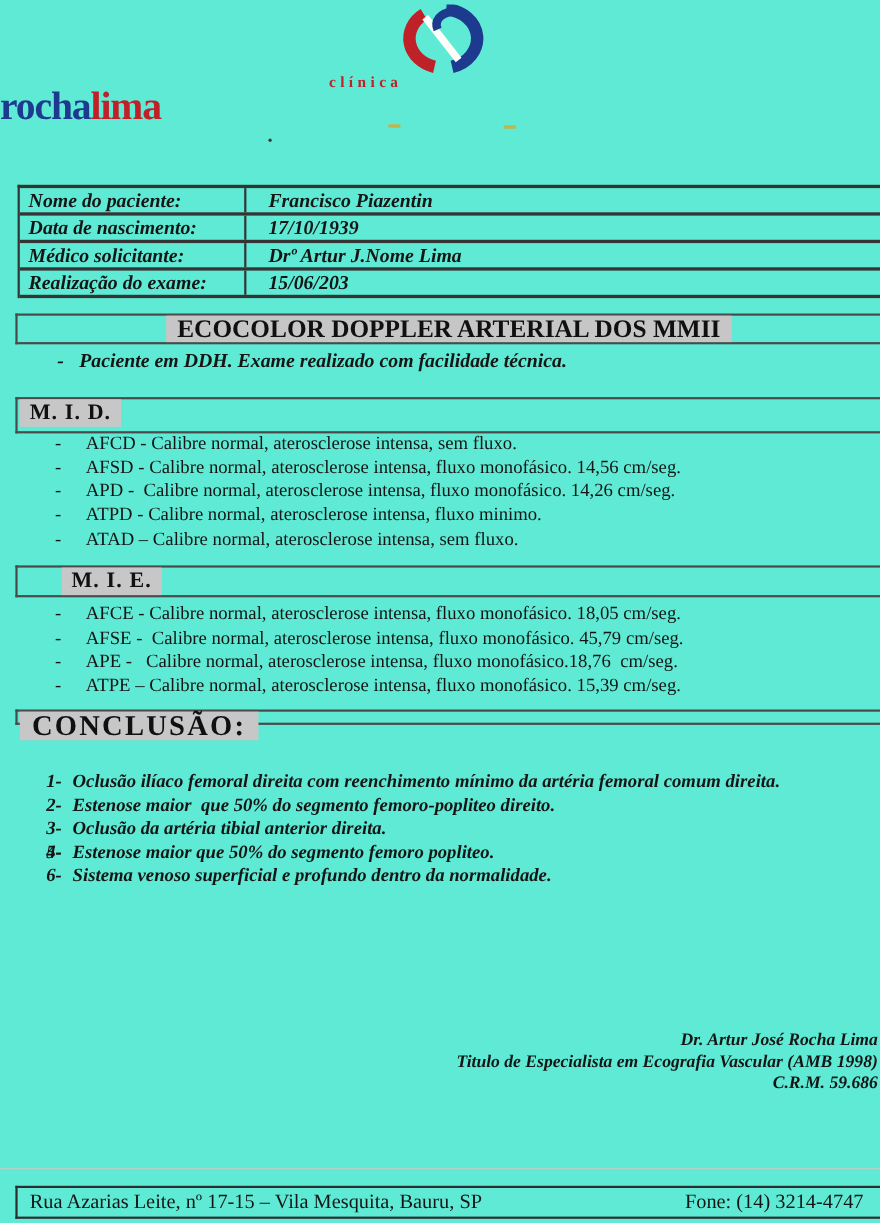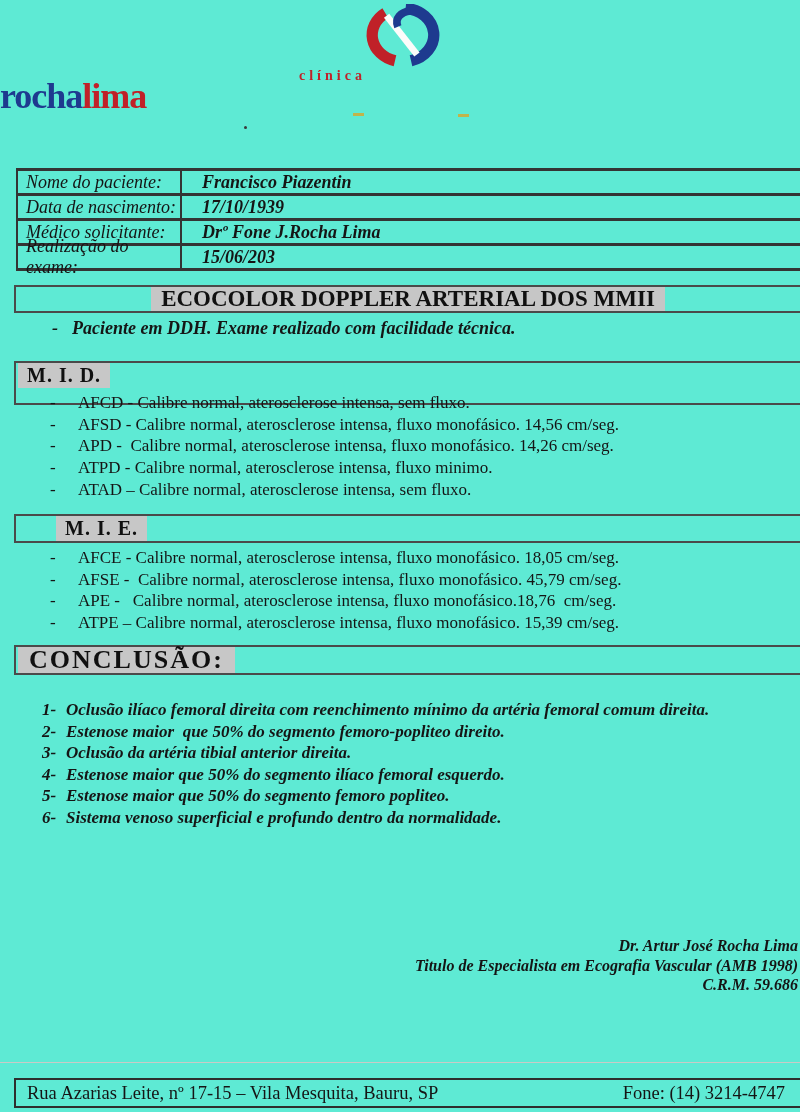--- a/index.html
+++ b/index.html
@@ -22,38 +22,38 @@
   .logo-name .lima{color:#c02128;}
   .logo-dash{position:absolute; width:11px; height:3px; background:#e3a11c; opacity:.75;}
   .ink-dot{position:absolute; left:244px; top:126px; width:3px; height:3px; border-radius:50%; background:#3a3a3a;}
   
   .patient-table{
     position:absolute; left:16px; top:168px; width:784px;
     border-top:3px solid #343434; border-left:2px solid #343434;
   }
   .pt-row{display:flex; height:25px; border-bottom:3px solid #343434; align-items:center; box-sizing:border-box;}
   .pt-label{
-    width:164px; height:100%; box-sizing:border-box; border-right:2px solid #343434;
+    width:206px; height:100%; box-sizing:border-box; border-right:2px solid #343434;
     padding-left:8px; display:flex; align-items:center;
-    font-weight:normal; font-style:italic; font-size:18px;
+    font-weight:bold; font-style:italic; font-size:18px;
   }
   .pt-value{padding-left:20px; font-weight:bold; font-style:italic; font-size:18px;}
   
   .head-box{
     position:absolute; left:14px; width:786px; box-sizing:border-box;
     border-top:2px solid #4a4a4a; border-bottom:2px solid #4a4a4a; border-left:2px solid #4a4a4a;
   }
   .title-box{top:285px; height:28px; text-align:center;}
   .title-box .hl{
     display:inline-block; background:#c6c6c6; color:#101010;
     font-weight:bold; font-size:23px; line-height:24px; padding:0 10px; letter-spacing:0px;
   }
-  .mid-box{top:361px; height:44px;}
+  .mid-box{top:361px; height:33px;}
   .mie-box{top:514px; height:29px;padding-left:38px;}
-  .conc-box{top:645px; height:30px;}
+  .conc-box{top:645px; height:14px;}
   .sec-hl{
     display:inline-block; background:#c7c7c7; color:#101010;
     font-weight:bold; font-size:20px; line-height:25px; padding:0 9px; margin-left:2px; letter-spacing:1px;
   }
   .conc-box .sec-hl{font-size:26px; line-height:26px; letter-spacing:2px; padding:0 11px;}
   
   .ddh-line{position:absolute; left:0; top:318px; width:100%; font-weight:bold; font-style:italic; font-size:18px;}
   .ddh-line .dash{position:absolute; left:52px;}
   .ddh-line .txt{margin-left:72px; white-space:pre-wrap;}
   
@@ -105,21 +105,21 @@
     <div class="pt-row">
       <div class="pt-label">Nome do paciente:</div>
       <div class="pt-value">Francisco Piazentin</div>
     </div>
     <div class="pt-row">
       <div class="pt-label">Data de nascimento:</div>
       <div class="pt-value">17/10/1939</div>
     </div>
     <div class="pt-row">
       <div class="pt-label">Médico solicitante:</div>
-      <div class="pt-value">Drº Fone J.Rocha Lima</div>
+      <div class="pt-value">Drº Artur J.Nome Lima</div>
     </div>
     <div class="pt-row">
       <div class="pt-label">Realização do exame:</div>
       <div class="pt-value">15/06/203</div>
     </div>
   </div>
 
   <div class="head-box title-box">
     <span class="hl">ECOCOLOR DOPPLER ARTERIAL DOS MMII</span>
   </div>
@@ -188,21 +188,20 @@
     <div class="conclusion">
       <span class="num">2-</span>
       <span class="c-text">Estenose maior  que 50% do segmento femoro-popliteo direito.</span>
     </div>
     <div class="conclusion">
       <span class="num">3-</span>
       <span class="c-text">Oclusão da artéria tibial anterior direita.</span>
     </div>
     <div class="conclusion">
       <span class="num">4-</span>
-      <span class="c-text">Estenose maior que 50% do segmento ilíaco femoral esquerdo.</span>
     </div>
     <div class="conclusion">
       <span class="num">5-</span>
       <span class="c-text">Estenose maior que 50% do segmento femoro popliteo.</span>
     </div>
     <div class="conclusion">
       <span class="num">6-</span>
       <span class="c-text">Sistema venoso superficial e profundo dentro da normalidade.</span>
     </div>
   </div>

